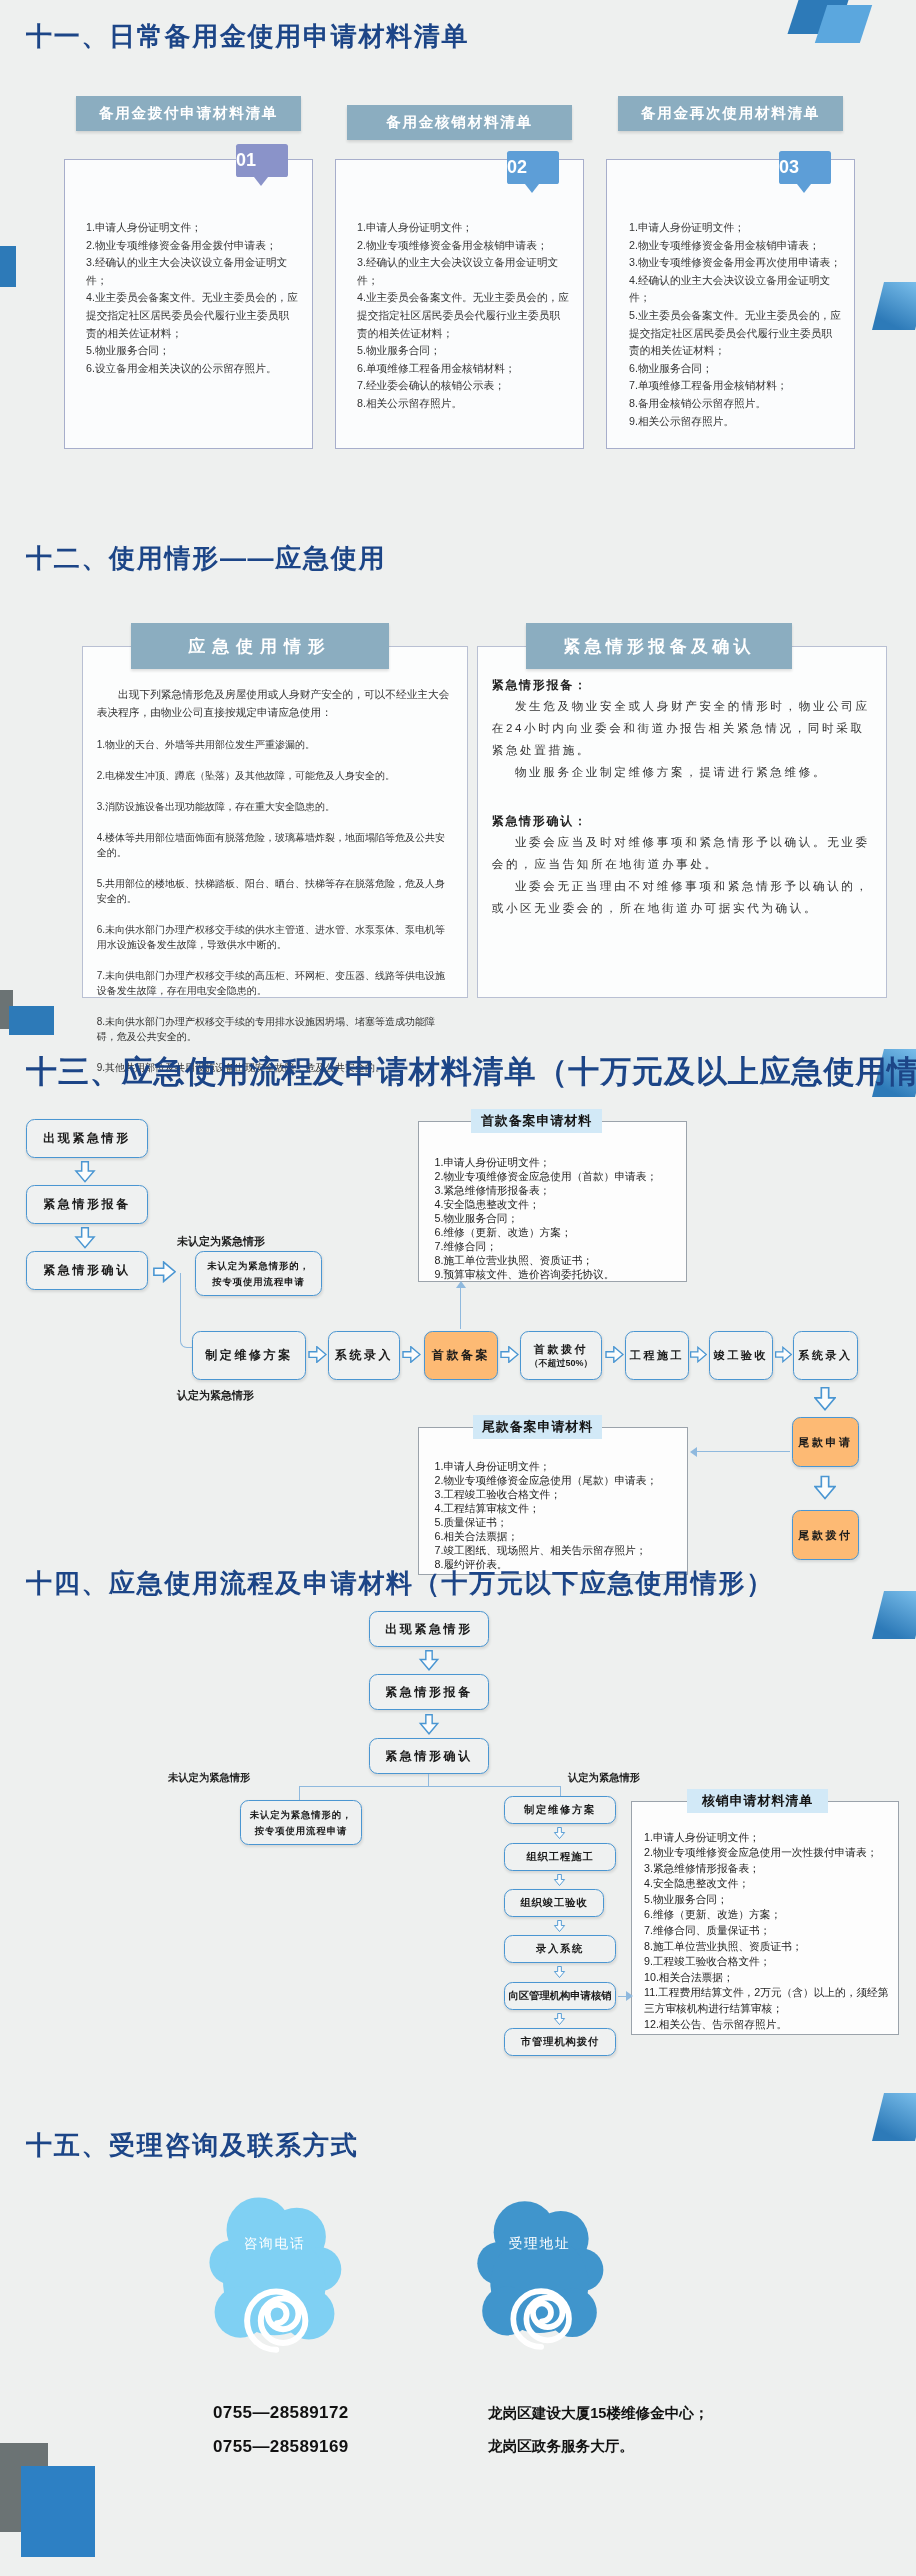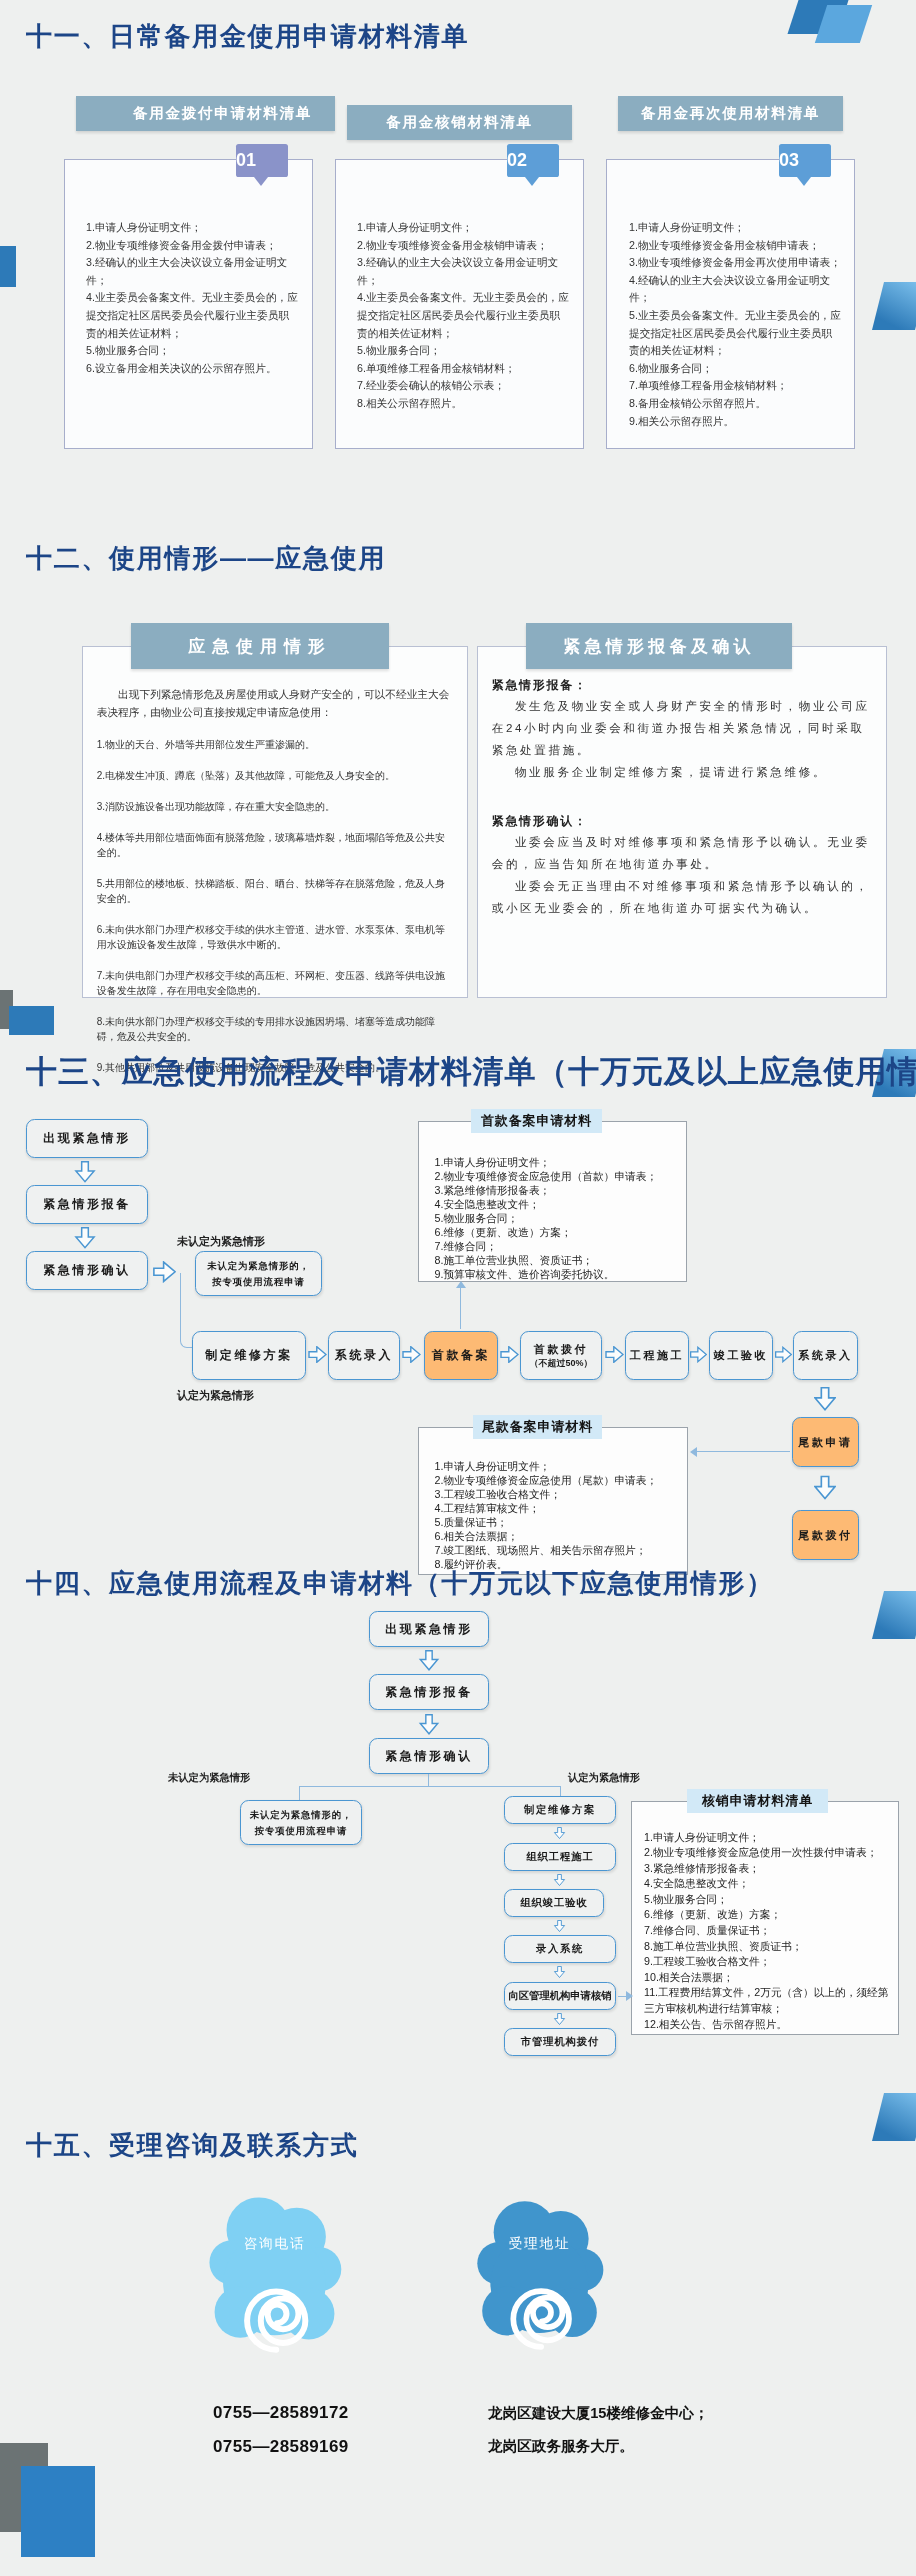--- a/index.html
+++ b/index.html
@@ -4,21 +4,21 @@
 <style>
   html,body{margin:0;padding:0;background:#e4e7e6;font-family:"Liberation Sans","DejaVu Sans",sans-serif;}
   #page{position:relative;width:916px;height:2576px;margin:0 auto;background:#eef0ef;overflow:hidden;}
   .sec-title{position:absolute;left:26px;color:#1c4587;font-weight:bold;font-size:26px;letter-spacing:1.7px;white-space:nowrap;}
   
   .col-hdr{position:absolute;width:225px;height:35px;background:#8badc0;color:#fff;font-weight:bold;font-size:14.6px;letter-spacing:1.7px;text-align:center;line-height:35px;box-shadow:0 1.7px 2.6px rgba(0,0,0,.12);}
   .matbox{position:absolute;width:249px;height:290px;background:#fbfcfd;border:0.9px solid #a7aecb;box-sizing:border-box;}
   .badge{position:absolute;width:52px;height:33px;color:#fff;font-size:18px;font-weight:bold;text-align:left;line-height:33px;border-radius:2.6px;}
   .badge::after{content:'';position:absolute;top:33px;left:50%;margin-left:-7.7px;border:7.7px solid transparent;border-top-width:9.4px;}
   .b01{background:#8a93c9;} .b01::after{border-top-color:#8a93c9;}
-  .b02,.b03{background:#5d9ed7;} .b02::after,.b03::after{border-top-color:#5d9ed7;}
+  .b02,.b03{background:#5d9ed7;margin-top:7px;} .b02::after,.b03::after{border-top-color:#5d9ed7;}
   .m11{position:absolute;}
   .m11 .item{font-size:10.7px;line-height:17.6px;color:#333;}
   
   .panel{position:absolute;background:#fcfdfd;border:0.9px solid #b9c0d3;box-sizing:border-box;}
   .panel-hdr{position:absolute;background:#8badc0;color:#fff;font-weight:bold;font-size:17px;display:flex;align-items:center;justify-content:center;box-shadow:0 1.7px 2.6px rgba(0,0,0,.12);}
   .p-intro{font-size:10.7px;line-height:18px;color:#333;text-indent:2em;margin:0 0 5.2px 0;}
   .p12 .item{font-size:10px;line-height:15px;color:#333;margin-top:16px;}
   .rp-label{font-size:12px;font-weight:bold;color:#222;letter-spacing:1.7px;line-height:19px;}
   .rp-para{font-size:11.6px;line-height:22px;color:#333;letter-spacing:2.6px;text-indent:2em;margin:0;}
   .rp-gap{height:29px;}
@@ -64,21 +64,21 @@
   <div class="sq" style="left:0;top:990px;width:13px;height:39px;background:#6b7374;"></div>
   <div class="sq" style="left:9.4px;top:1006px;width:45px;height:29px;background:#2d7ab8;"></div>
   <div class="banner" style="left:878px;top:1049px;"></div>
   <div class="banner" style="left:878px;top:1591px;"></div>
   <div class="banner" style="left:878px;top:2093px;"></div>
   <div class="sq" style="left:0;top:2443px;width:48px;height:89px;background:#6b7374;"></div>
   <div class="sq" style="left:20.6px;top:2466px;width:74px;height:91px;background:#2d80c4;"></div>
 
   <div class="sec-title" style="top:19px;">十一、日常备用金使用申请材料清单</div>
 
-  <div class="col-hdr" style="left:76px;top:96px;padding-left:34px;">备用金拨付申请材料清单</div>
+  <div class="col-hdr" style="left:76px;top:96px;">备用金拨付申请材料清单</div>
   <div class="col-hdr" style="left:347px;top:96px;margin-top:9px;">备用金核销材料清单</div>
   <div class="col-hdr" style="left:618px;top:96px;">备用金再次使用材料清单</div>
 
   <div class="matbox" style="left:64px;top:159px;"></div>
   <div class="matbox" style="left:335px;top:159px;"></div>
   <div class="matbox" style="left:606px;top:159px;"></div>
 
   <div class="badge b01" style="left:236px;top:144px;">01</div>
   <div class="badge b02" style="left:507px;top:144px;">02</div>
   <div class="badge b03" style="left:779px;top:144px;">03</div>

